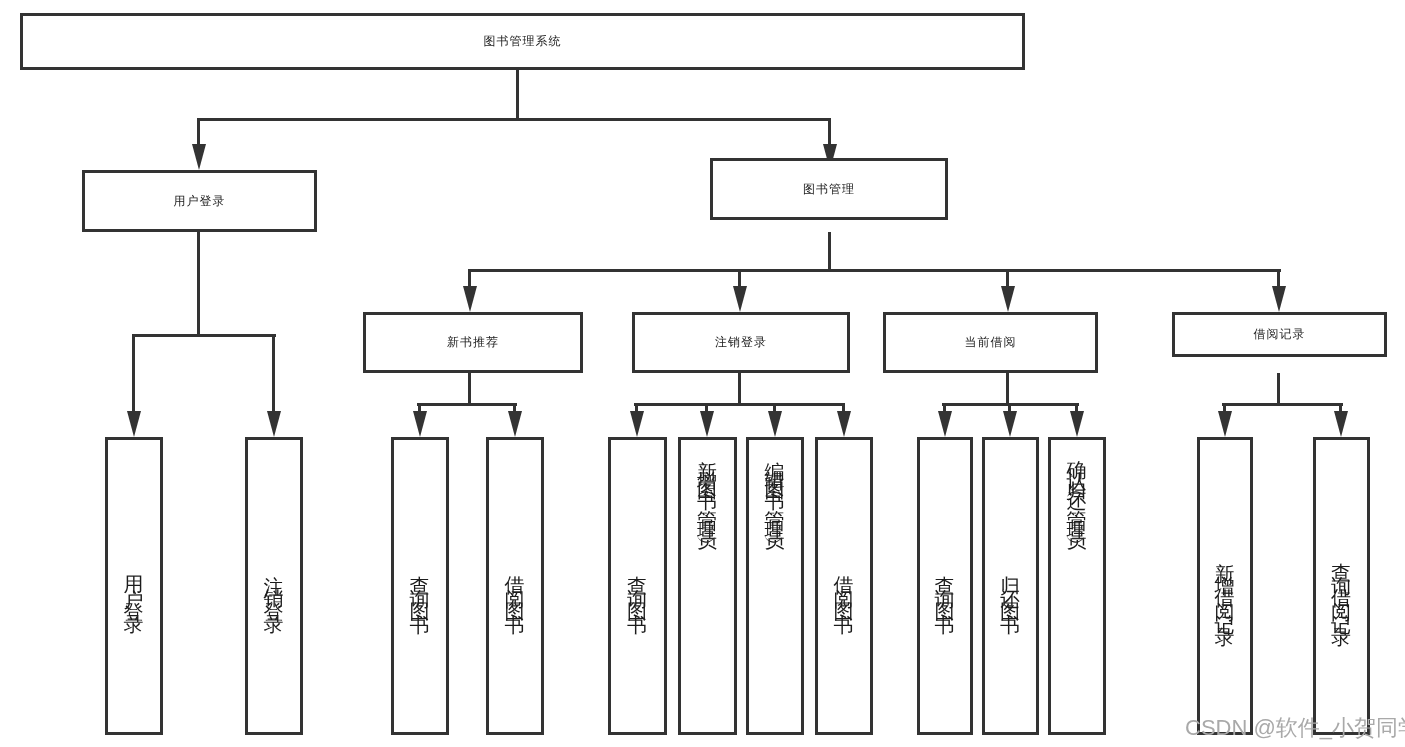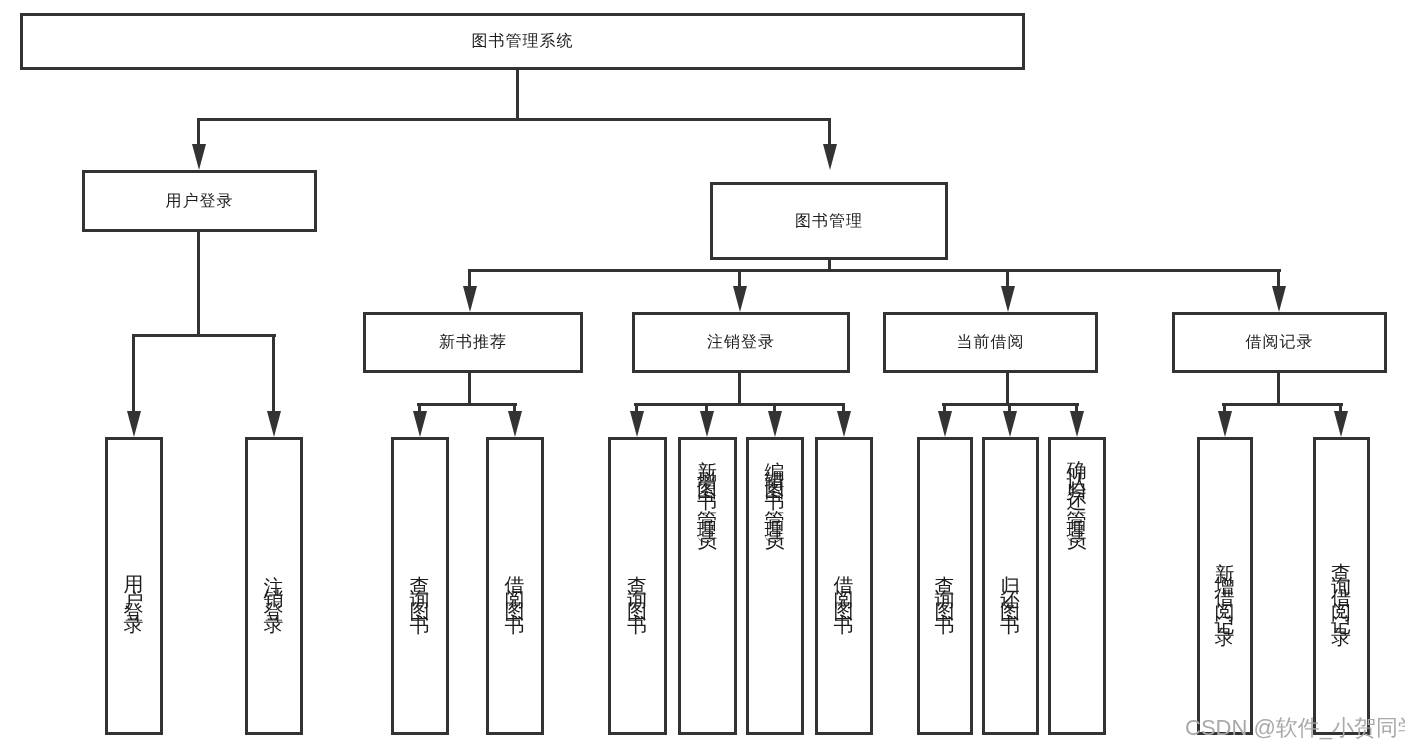--- a/index.html
+++ b/index.html
@@ -22,21 +22,21 @@
   
   .hbox {
     position: absolute;
     border: 3px solid var(--line);
     background: var(--box-bg);
     display: flex;
     align-items: center;
     justify-content: center;
   }
   .hbox .label {
-    font-size: 16px;
+    font-size: 12px;
     color: var(--text);
     letter-spacing: 1px;
     white-space: nowrap;
   }
   .vbox {
     position: absolute;
     top: 437px;
     height: 298px;
     border: 3px solid var(--line);
     background: var(--box-bg);
@@ -137,34 +137,34 @@
   <div class="vline" style="left:1339px;top:403px;height:12px"></div>
   <div class="arrow" style="left:1334px;top:411px"></div>
 
   <div class="hbox" style="left:20px;top:13px;width:1005px;height:57px">
     <span class="label">图书管理系统</span>
   </div>
 
   <div class="hbox" style="left:82px;top:170px;width:235px;height:62px">
     <span class="label">用户登录</span>
   </div>
-  <div class="hbox" style="left:710px;top:182px;width:238px;height:78px">
+  <div class="hbox" style="left:710px;top:158px;width:238px;height:62px">
     <span class="label">图书管理</span>
   </div>
 
   <div class="hbox" style="left:363px;top:312px;width:220px;height:61px">
     <span class="label">新书推荐</span>
   </div>
   <div class="hbox" style="left:632px;top:312px;width:218px;height:61px">
     <span class="label">注销登录</span>
   </div>
   <div class="hbox" style="left:883px;top:312px;width:215px;height:61px">
     <span class="label">当前借阅</span>
   </div>
-  <div class="hbox" style="left:1172px;top:312px;width:215px;height:61px">
+  <div class="hbox" style="left:1172px;top:312px;width:215px;height:45px">
     <span class="label">借阅记录</span>
   </div>
 
   <div class="vbox" style="left:105px;width:58px">
     <span class="vtext">用户登录</span>
   </div>
   <div class="vbox" style="left:245px;width:58px">
     <span class="vtext">注销登录</span>
   </div>
 

